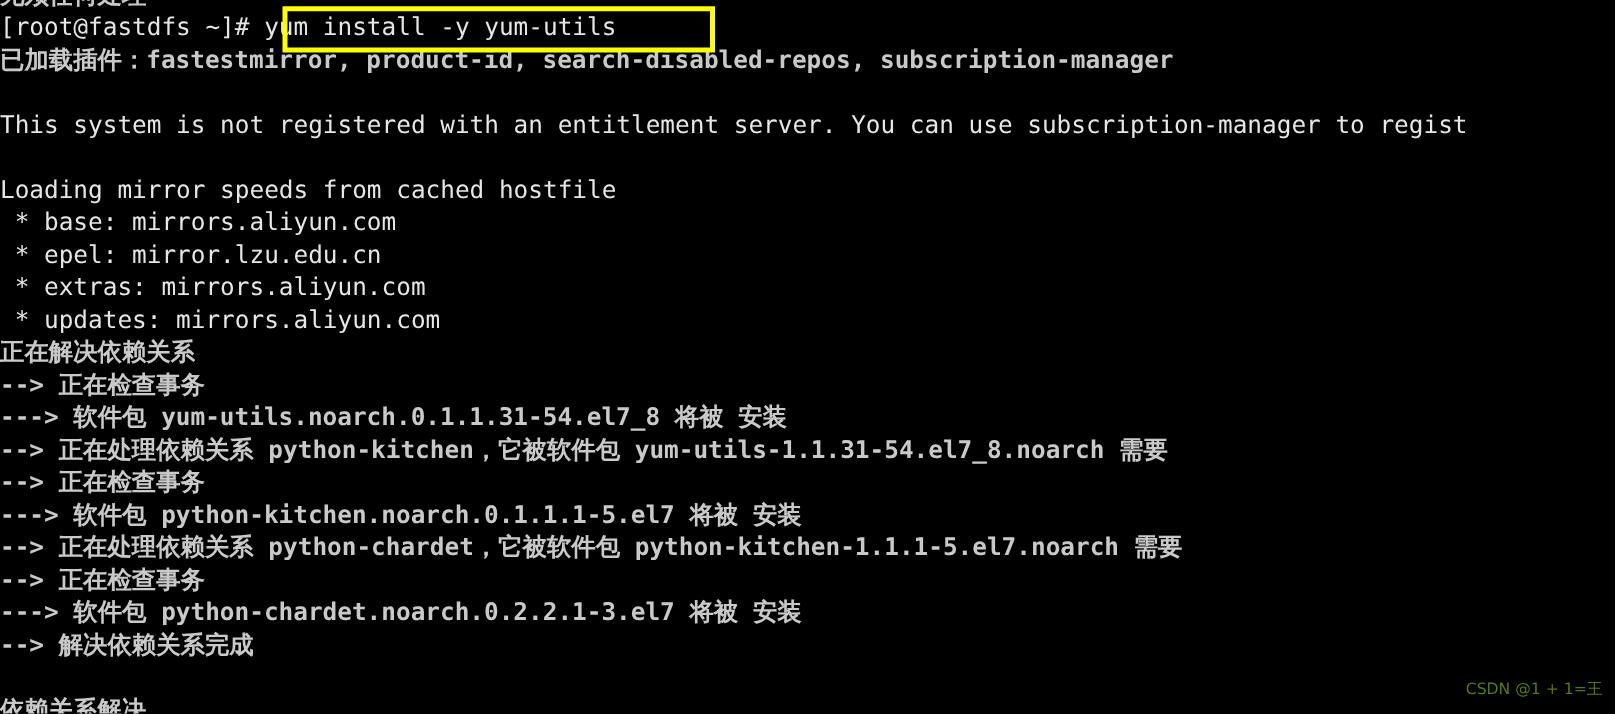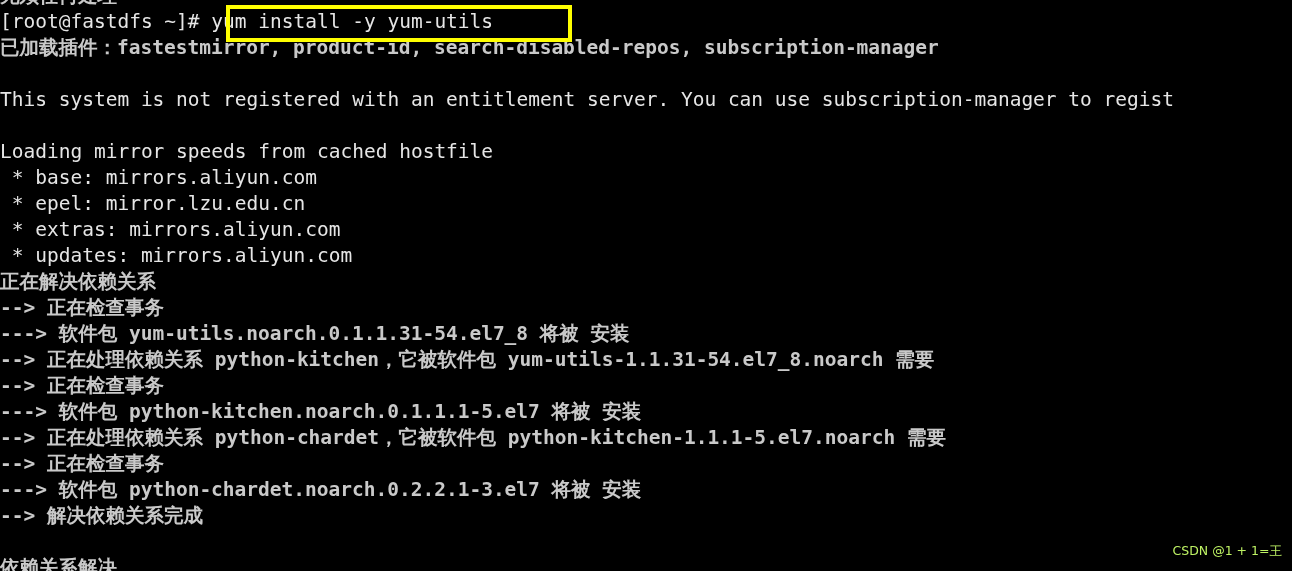--- a/index.html
+++ b/index.html
@@ -49,21 +49,21 @@
     background: transparent;
     pointer-events: none;
   }
   #watermark {
     position: absolute;
     right: 10px;
     bottom: 13px;
     font-family: "DejaVu Sans", "Liberation Sans", sans-serif;
     font-size: 12.5px;
     line-height: 14px;
-    color: #bef264;
+    color: #4d7c0f;
     white-space: pre;
   }
 </style>
 </head>
 <body>
 
 <div id="terminal">
 
   <div id="screen"><div class="line c-dim">无须任何处理</div><div class="line c-white">[root@fastdfs ~]# yum install -y yum-utils</div><div class="line c-dim">已加载插件：fastestmirror, product-id, search-disabled-repos, subscription-manager</div><div class="line c-dim"></div><div class="line c-white">This system is not registered with an entitlement server. You can use subscription-manager to regist</div><div class="line c-dim"></div><div class="line c-white">Loading mirror speeds from cached hostfile</div><div class="line c-white"> * base: mirrors.aliyun.com</div><div class="line c-white"> * epel: mirror.lzu.edu.cn</div><div class="line c-white"> * extras: mirrors.aliyun.com</div><div class="line c-white"> * updates: mirrors.aliyun.com</div><div class="line c-dim">正在解决依赖关系</div><div class="line c-dim">--&gt; 正在检查事务</div><div class="line c-dim">---&gt; 软件包 yum-utils.noarch.0.1.1.31-54.el7_8 将被 安装</div><div class="line c-dim">--&gt; 正在处理依赖关系 python-kitchen，它被软件包 yum-utils-1.1.31-54.el7_8.noarch 需要</div><div class="line c-dim">--&gt; 正在检查事务</div><div class="line c-dim">---&gt; 软件包 python-kitchen.noarch.0.1.1.1-5.el7 将被 安装</div><div class="line c-dim">--&gt; 正在处理依赖关系 python-chardet，它被软件包 python-kitchen-1.1.1-5.el7.noarch 需要</div><div class="line c-dim">--&gt; 正在检查事务</div><div class="line c-dim">---&gt; 软件包 python-chardet.noarch.0.2.2.1-3.el7 将被 安装</div><div class="line c-dim">--&gt; 解决依赖关系完成</div><div class="line c-dim"></div><div class="line c-dim">依赖关系解决</div></div>
 

